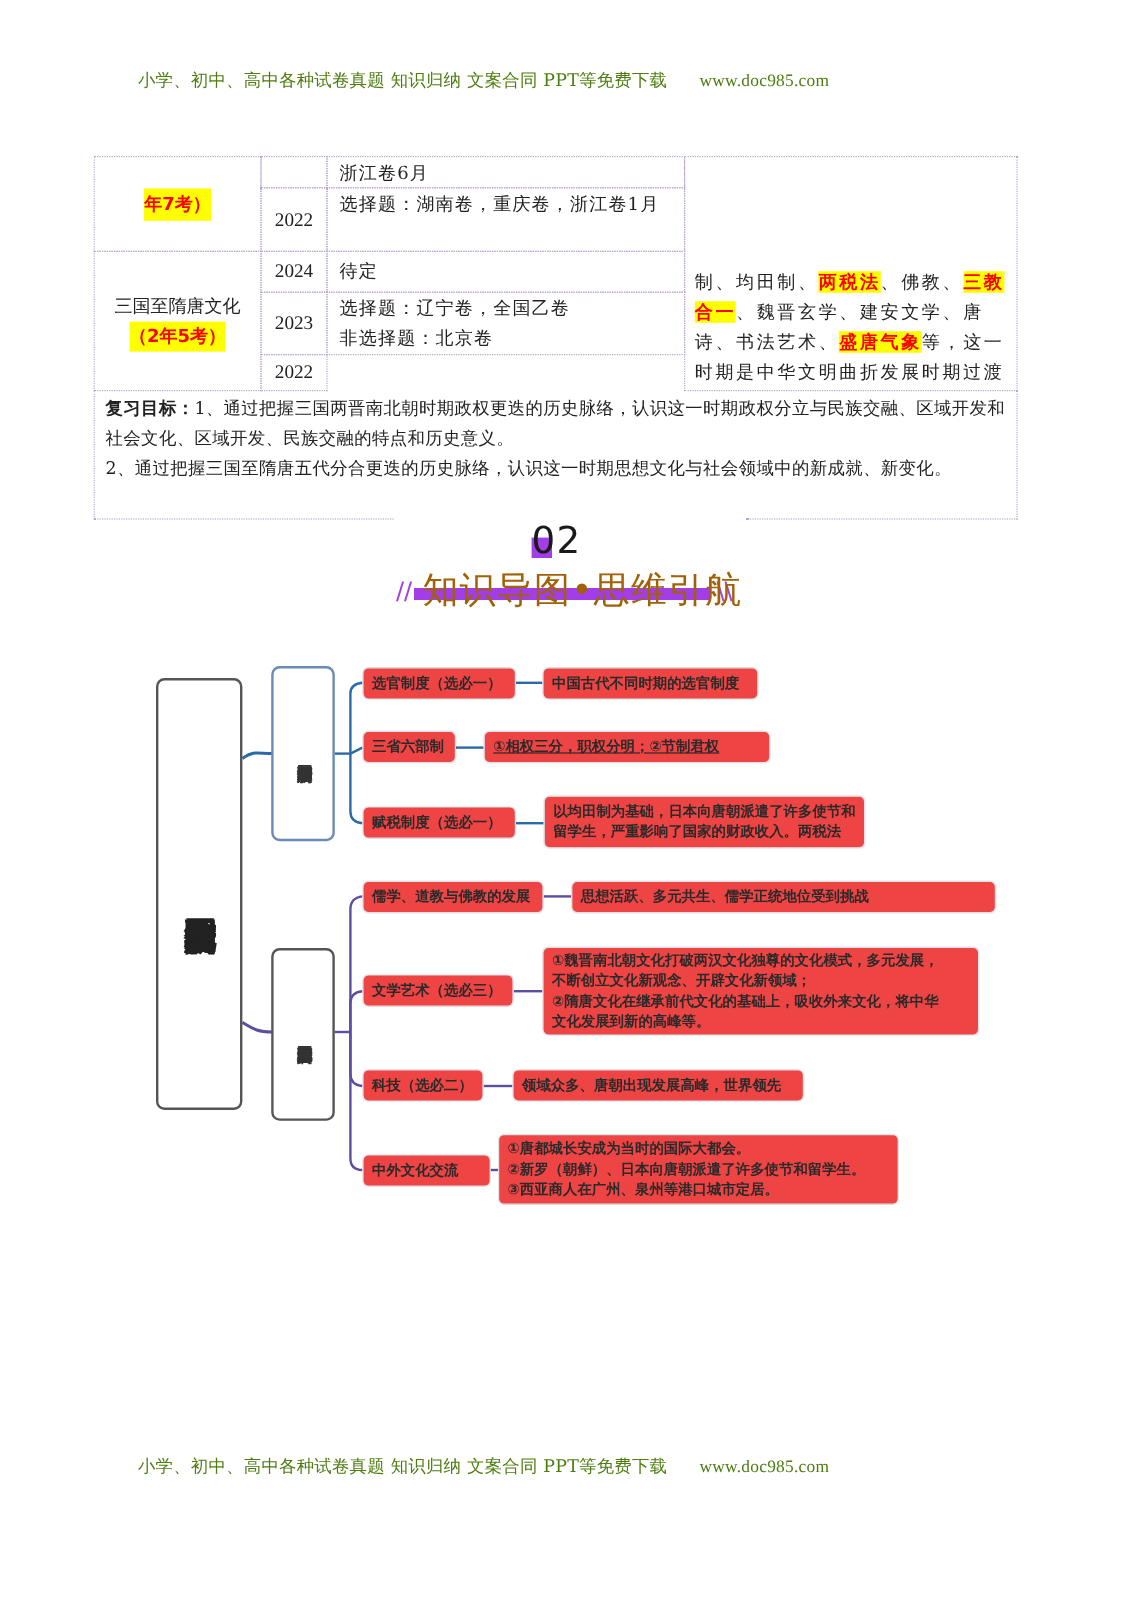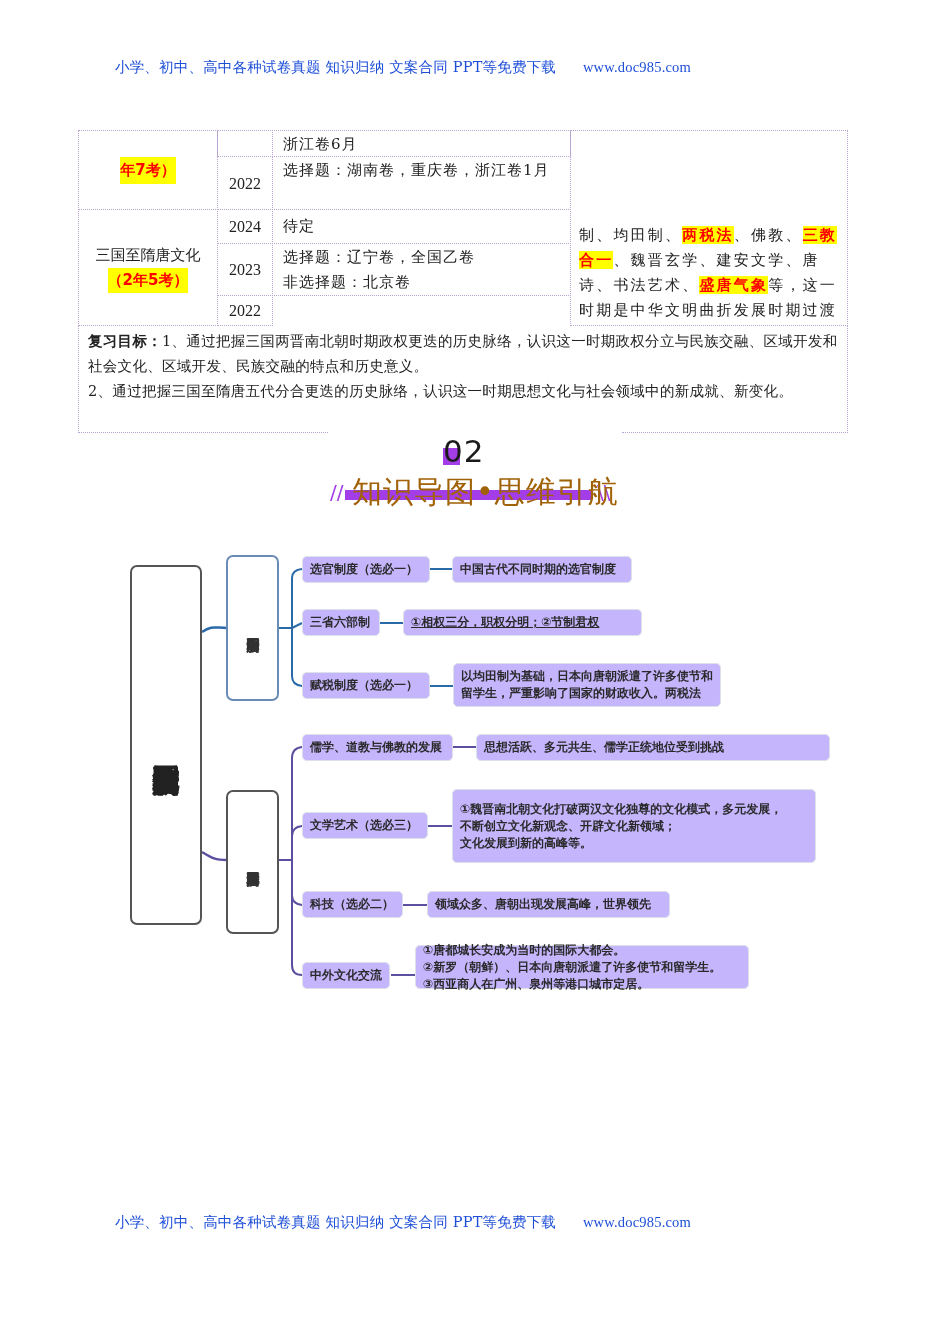--- a/index.html
+++ b/index.html
@@ -1,19 +1,19 @@
 <!DOCTYPE html>
 <html><head>
 <meta charset="utf-8">
 <style>
   html, body { margin: 0; padding: 0; background: #ffffff; }
   body { width: 950px; height: 1344px; position: relative; overflow: hidden;
          font-family: "DejaVu Serif", "Liberation Serif", serif; color: #222; }
   .hdr, .ftr { position: absolute; left: 0; width: 806px; text-align: center;
-         font-size: 14.5px; color: #1d4ed8; letter-spacing: 0.2px; }
+         font-size: 14.5px; color: #4d7c0f; letter-spacing: 0.2px; }
   .hdr { top: 58px; }
   .ftr { top: 1213px; }
   .hdr .url, .ftr .url { margin-left: 22px; font-family: "Liberation Serif", serif; }
 
   .tbl { position: absolute; left: 78px; top: 130px; width: 770px; height: 195px; }
   .cell { position: absolute; box-sizing: border-box; border: 1px dotted #b8a6d0;
           font-size: 15px; line-height: 27px; }
   .c-left { text-align: center; display: flex; flex-direction: column;
             justify-content: center; align-items: center; }
   .c-year { text-align: center; display: flex; align-items: center; justify-content: center;
@@ -31,21 +31,21 @@
 
   .sec-num { position: absolute; left: 443px; top: 433px; font-family: "DejaVu Sans", sans-serif;
              font-size: 31px; color: #1a1a1a; letter-spacing: 1px; }
   .sec-num-sq { position: absolute; left: 443px; top: 448px; width: 17px; height: 17px; background: #a33de8; }
   .sec-title-bar { position: absolute; left: 345px; top: 490px; width: 247px; height: 10px; background: #a33de8; }
   .sec-title { position: absolute; left: 352px; top: 472px; font-family: "DejaVu Sans", sans-serif;
                font-weight: normal; font-size: 30px; color: #a16207; letter-spacing: 1px; }
   .slash { position: absolute; top: 480px; font-size: 20px; color: #a33de8; font-family: "DejaVu Sans", sans-serif; }
 
   .mm { position: absolute; left: 0; top: 0; width: 950px; height: 1344px; }
-  .box { position: absolute; box-sizing: border-box; background: #c4b5fd; border: 1px solid #dde2ea;
+  .box { position: absolute; box-sizing: border-box; background: #ef4444; border: 1px solid #dde2ea;
          border-radius: 5px; font-family: "DejaVu Sans", sans-serif; font-weight: bold;
          font-size: 12px; color: #2a2a2a; display: flex; align-items: center; padding: 0 7px;
          box-shadow: 0 0 1px rgba(0,0,0,0.05); line-height: 17px; }
   .root { position: absolute; left: 130px; top: 565px; width: 72px; height: 360px; box-sizing: border-box;
           border: 2px solid #555; border-radius: 7px; display: flex; justify-content: center; align-items: center; }
   .root span { writing-mode: vertical-rl; text-orientation: upright; font-family: "DejaVu Sans", sans-serif;
                font-weight: bold; font-size: 27px; letter-spacing: 0px; color: #222; line-height: 30px; }
   .b1 { position: absolute; box-sizing: border-box; width: 53px; border: 2px solid #6a8bb5; border-radius: 7px;
         display: flex; justify-content: center; align-items: center; background: #fff; }
   .b2 { border-color: #555; }
@@ -181,32 +181,33 @@
   </div>
   <div class="box" style="left:476px;top:734px;width:354px;height:27px;">
     <span>思想活跃、多元共生、儒学正统地位受到挑战</span>
   </div>
   <div class="box" style="left:302px;top:812px;width:126px;height:27px;">
     <span>文学艺术（选必三）</span>
   </div>
   <div class="box" style="left:452px;top:789px;width:364px;height:74px;flex-direction:column;align-items:flex-start;justify-content:center;">
     <div>①魏晋南北朝文化打破两汉文化独尊的文化模式，多元发展，</div>
     <div>不断创立文化新观念、开辟文化新领域；</div>
+    <div>②隋唐文化在继承前代文化的基础上，吸收外来文化，将中华</div>
     <div>文化发展到新的高峰等。</div>
   </div>
   <div class="box" style="left:302px;top:891px;width:101px;height:27px;">
     <span>科技（选必二）</span>
   </div>
   <div class="box" style="left:427px;top:891px;width:243px;height:27px;">
     <span>领域众多、唐朝出现发展高峰，世界领先</span>
   </div>
-  <div class="box" style="left:302px;top:962px;width:88px;height:27px;">
+  <div class="box" style="left:302px;top:962px;width:107px;height:27px;">
     <span>中外文化交流</span>
   </div>
-  <div class="box" style="left:415px;top:945px;width:334px;height:44px;flex-direction:column;align-items:flex-start;justify-content:center;">
+  <div class="box" style="left:415px;top:945px;width:334px;height:59px;flex-direction:column;align-items:flex-start;justify-content:center;">
     <div>①唐都城长安成为当时的国际大都会。</div>
     <div>②新罗（朝鲜）、日本向唐朝派遣了许多使节和留学生。</div>
     <div>③西亚商人在广州、泉州等港口城市定居。</div>
   </div>
 </div>
 
 <div class="ftr">
   <span>小学、初中、高中各种试卷真题  知识归纳  文案合同  PPT等免费下载</span>
   <span class="url">www.doc985.com</span>
 </div>

